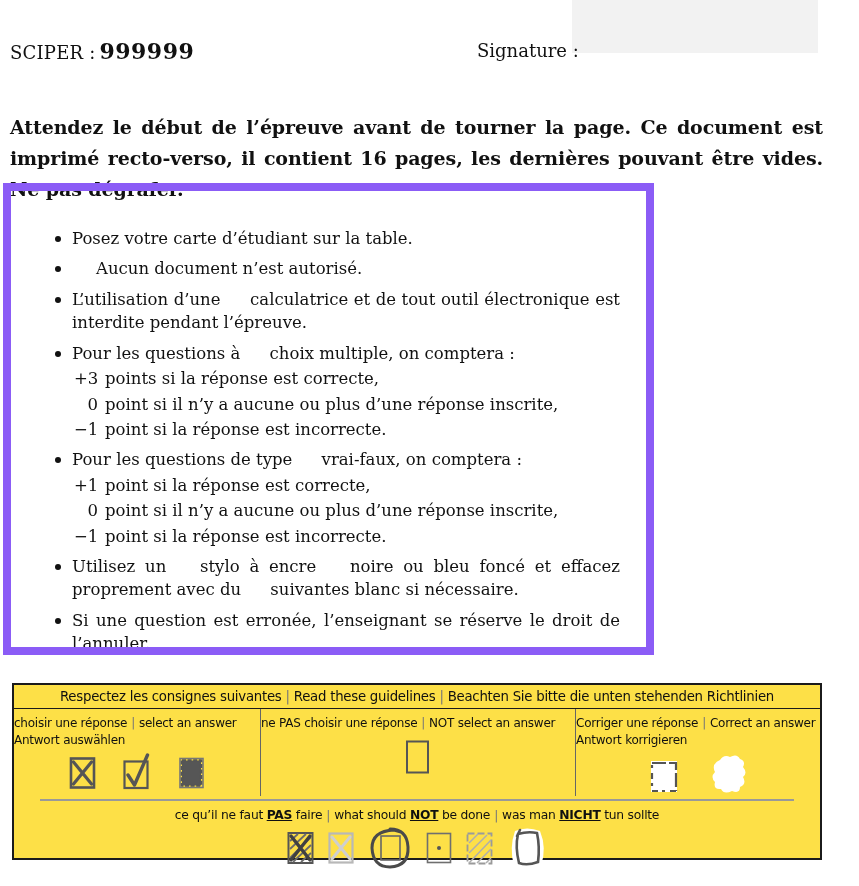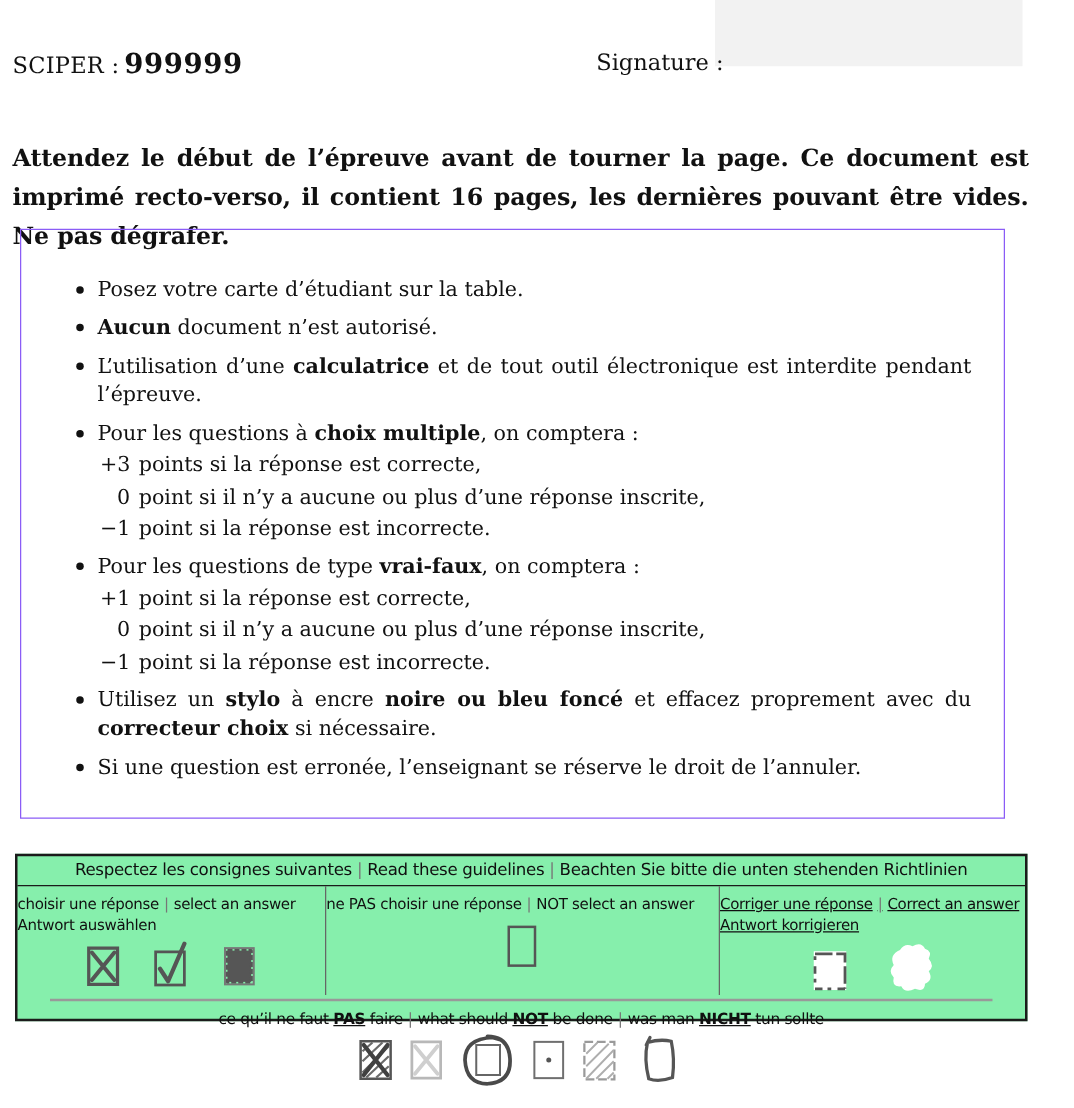--- a/index.html
+++ b/index.html
@@ -21,54 +21,54 @@
 
   
   #notice {
     left:10px; top:112px; width:813px;
     font-weight:bold; font-size:19px; line-height:1.62;
     text-align:justify; letter-spacing:-0.1px;
   }
 
   
   #rules-box {
-    left:16px; top:183px; width:788px; height:472px;
-    border:1px solid #8b5cf6; box-sizing:border-box;
+    left:3px; top:183px; width:651px; height:472px;
+    border:8px solid #8b5cf6; box-sizing:border-box;
     padding:36px 26px 0 44px; overflow:hidden;
   }
   #rules-list { list-style:none; margin:0; padding:0; font-size:16.5px; line-height:1.42; }
   #rules-list > li { position:relative; padding-left:17px; margin-bottom:7px; text-align:justify; }
   #rules-list > li .bullet-dot {
     position:absolute; left:0; top:9px; width:6px; height:6px;
     border-radius:50%; background:#111;
   }
-  .b { font-weight:bold; }
+  .b { font-weight:normal;margin-left:24px; }
   .sublist { margin:2px 0 0 2px; }
   .subrow { display:flex; gap:7px; margin-bottom:2px; }
   .subnum { width:24px; text-align:right; flex:0 0 24px; }
 
   
   #gtable {
-    left:12px; top:683px; width:810px; height:134px;
-    background:#86efac; border:2px solid #1b1b1b; box-sizing:border-box;
+    left:12px; top:683px; width:810px; height:177px;
+    background:#fde047; border:2px solid #1b1b1b; box-sizing:border-box;
     font-family:"DejaVu Sans", sans-serif; color:#101010;
     letter-spacing:-0.25px;
   }
   #gtable-header {
     height:23px; line-height:23px; text-align:center;
     font-size:13.3px; border-bottom:1.5px solid #1b1b1b;
     white-space:nowrap;
   }
   .pipe { color:#777; padding:0 4px; }
   #gtable-cols { display:flex; height:87px; }
   .gcol { box-sizing:border-box; padding-top:6px; font-size:12px; line-height:1.38; }
   .gcol .hline { white-space:nowrap; display:block; }
   #gcol-1 { width:246px; }
   #gcol-2 { width:316px; border-left:1.5px solid #666; border-right:1.5px solid #666; }
-  #gcol-3 { flex:1;text-decoration:underline; }
+  #gcol-3 { flex:1; }
   .icons-row { display:flex; justify-content:center; align-items:flex-end; margin-top:5px; }
   #gcol-1 .icons-row { gap:27px; }
   #gcol-2 .icons-row { gap:0; }
   #gcol-3 .icons-row { gap:30px; }
   #gtable-sep { border-top:2px solid #999; margin:3px 26px 0 26px; }
   #dont-caption { text-align:center; font-size:12.3px; margin-top:7px; white-space:nowrap; }
   .kw { font-weight:bold; text-decoration:underline;text-align:center; }
   #dont-icons { display:flex; justify-content:center; align-items:center; gap:14px; margin-top:4px; }
   svg { display:block; }
 </style>
@@ -113,21 +113,21 @@
         <div class="subrow">
             <span class="subnum">0</span>
             <span>point si il n’y a aucune ou plus d’une réponse inscrite,</span>
           </div>
         <div class="subrow">
             <span class="subnum">−1</span>
             <span>point si la réponse est incorrecte.</span>
           </div>
       </div>
     </li>
-    <li><span class="bullet-dot"></span><span>Utilisez un </span><span class="b">stylo</span><span> à encre </span><span class="b">noire ou bleu foncé</span><span> et effacez proprement avec du </span><span class="b">correcteur choix</span><span> si nécessaire.</span></li>
+    <li><span class="bullet-dot"></span><span>Utilisez un </span><span class="b">stylo</span><span> à encre </span><span class="b">noire ou bleu foncé</span><span> et effacez proprement avec du </span><span class="b">suivantes blanc</span><span> si nécessaire.</span></li>
     <li><span class="bullet-dot"></span><span>Si une question est erronée, l’enseignant se réserve le droit de l’annuler.</span></li>
   </ul>
 </div>
 
 <div class="abs" id="gtable">
   <div id="gtable-header">
     <span>Respectez les consignes suivantes</span><span class="pipe">|</span><span>Read these guidelines</span><span class="pipe">|</span><span>Beachten Sie bitte die unten stehenden Richtlinien</span>
   </div>
 
   <div id="gtable-cols">

